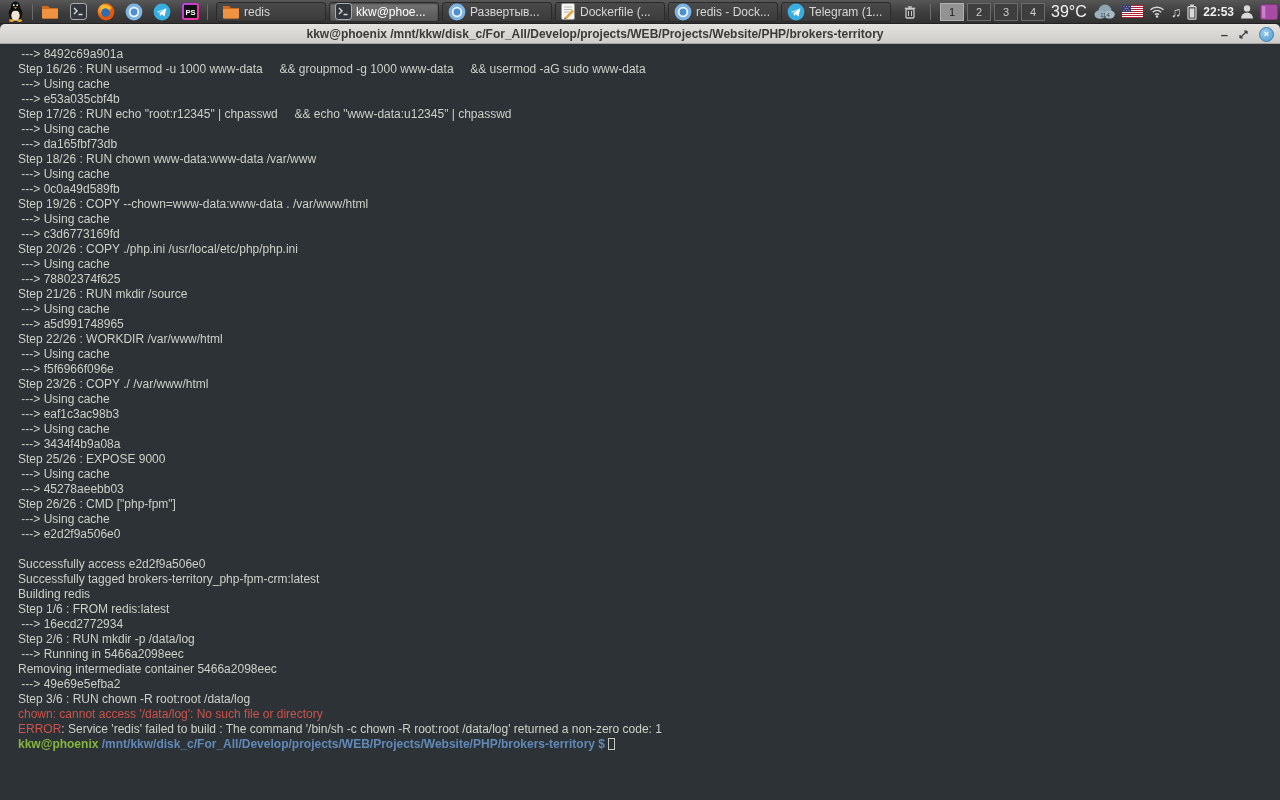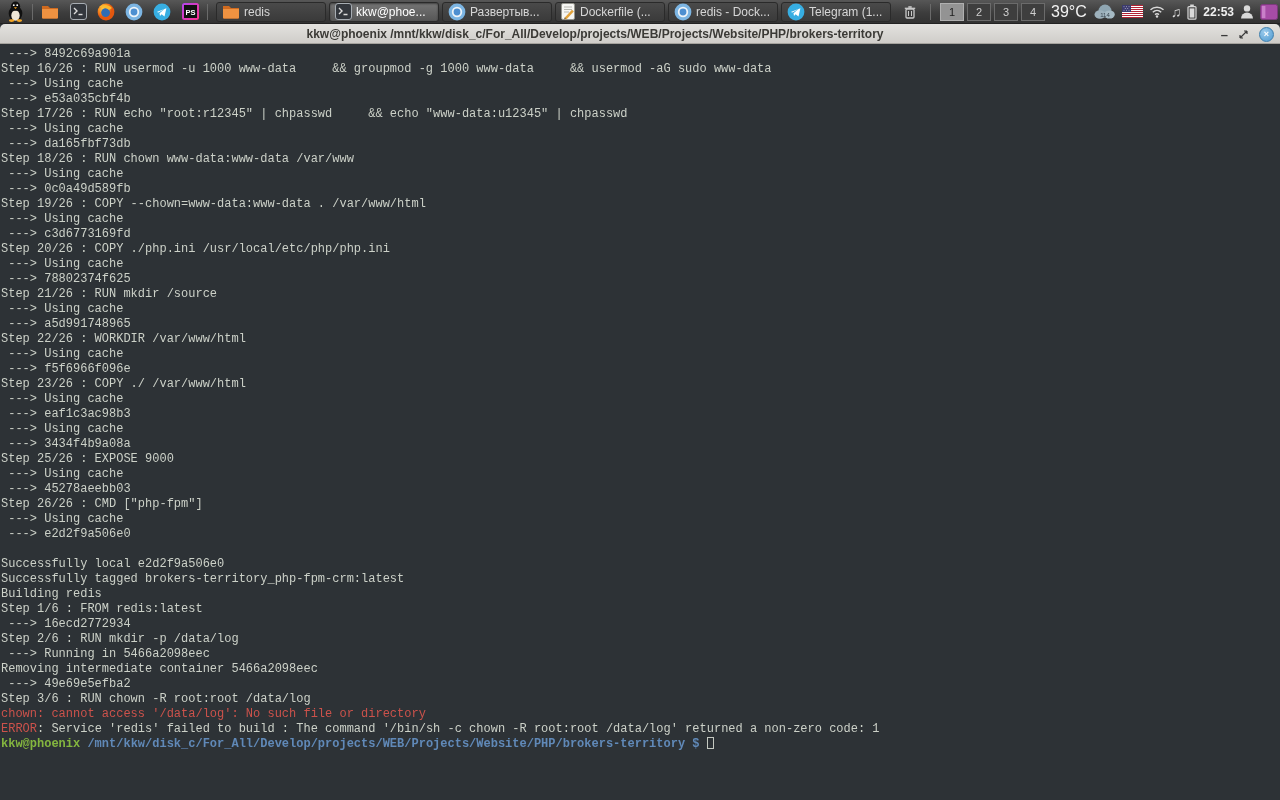--- a/index.html
+++ b/index.html
@@ -41,21 +41,21 @@
     border-radius:5px 5px 0 0;}
   .win-title{position:absolute;left:0;right:90px;text-align:center;font-size:12px;
     font-weight:bold;color:#3b3a36;white-space:nowrap;overflow:hidden;}
   .controls{position:absolute;right:6px;top:0;height:20px;display:flex;align-items:center;gap:10px;}
   .btn-min{color:#3a3a3a;font-size:13px;font-weight:bold;line-height:1;cursor:default;}
   .btn-close{width:15px;height:15px;border-radius:50%;
     background:radial-gradient(circle at 35% 30%,#9ccbec,#4f9ad0);
     border:1px solid #3d7fae;color:#fff;font-size:9px;font-weight:bold;
     display:flex;align-items:center;justify-content:center;line-height:1;}
   
-  .term{flex:1;padding:3px 2px 0 1px;font-family:Liberation Mono, monospace;
+  .term{flex:1;padding:3px 2px 0 18px;font-family:Liberation Sans, sans-serif;
     font-size:12px;line-height:15px;color:var(--term-fg);}
   .term-line{white-space:pre;min-height:15px;}
   .seg-d{color:var(--term-fg);}
   .seg-r{color:var(--term-red);}
   .seg-g{color:var(--term-green);font-weight:bold;}
   .seg-b{color:var(--term-blue);font-weight:bold;}
   .seg-cursor{display:inline-block;width:7px;height:12px;border:1px solid #c4c8c0;
     vertical-align:-2px;}
 </style>
 </head>
@@ -337,21 +337,21 @@
         <div class="term-line"><span class="seg-d"> ---&gt; eaf1c3ac98b3</span></div>
         <div class="term-line"><span class="seg-d"> ---&gt; Using cache</span></div>
         <div class="term-line"><span class="seg-d"> ---&gt; 3434f4b9a08a</span></div>
         <div class="term-line"><span class="seg-d">Step 25/26 : EXPOSE 9000</span></div>
         <div class="term-line"><span class="seg-d"> ---&gt; Using cache</span></div>
         <div class="term-line"><span class="seg-d"> ---&gt; 45278aeebb03</span></div>
         <div class="term-line"><span class="seg-d">Step 26/26 : CMD ["php-fpm"]</span></div>
         <div class="term-line"><span class="seg-d"> ---&gt; Using cache</span></div>
         <div class="term-line"><span class="seg-d"> ---&gt; e2d2f9a506e0</span></div>
         <div class="term-line"></div>
-        <div class="term-line"><span class="seg-d">Successfully local e2d2f9a506e0</span></div>
+        <div class="term-line"><span class="seg-d">Successfully access e2d2f9a506e0</span></div>
         <div class="term-line"><span class="seg-d">Successfully tagged brokers-territory_php-fpm-crm:latest</span></div>
         <div class="term-line"><span class="seg-d">Building redis</span></div>
         <div class="term-line"><span class="seg-d">Step 1/6 : FROM redis:latest</span></div>
         <div class="term-line"><span class="seg-d"> ---&gt; 16ecd2772934</span></div>
         <div class="term-line"><span class="seg-d">Step 2/6 : RUN mkdir -p /data/log</span></div>
         <div class="term-line"><span class="seg-d"> ---&gt; Running in 5466a2098eec</span></div>
         <div class="term-line"><span class="seg-d">Removing intermediate container 5466a2098eec</span></div>
         <div class="term-line"><span class="seg-d"> ---&gt; 49e69e5efba2</span></div>
         <div class="term-line"><span class="seg-d">Step 3/6 : RUN chown -R root:root /data/log</span></div>
         <div class="term-line"><span class="seg-r">chown: cannot access '/data/log': No such file or directory</span></div>

